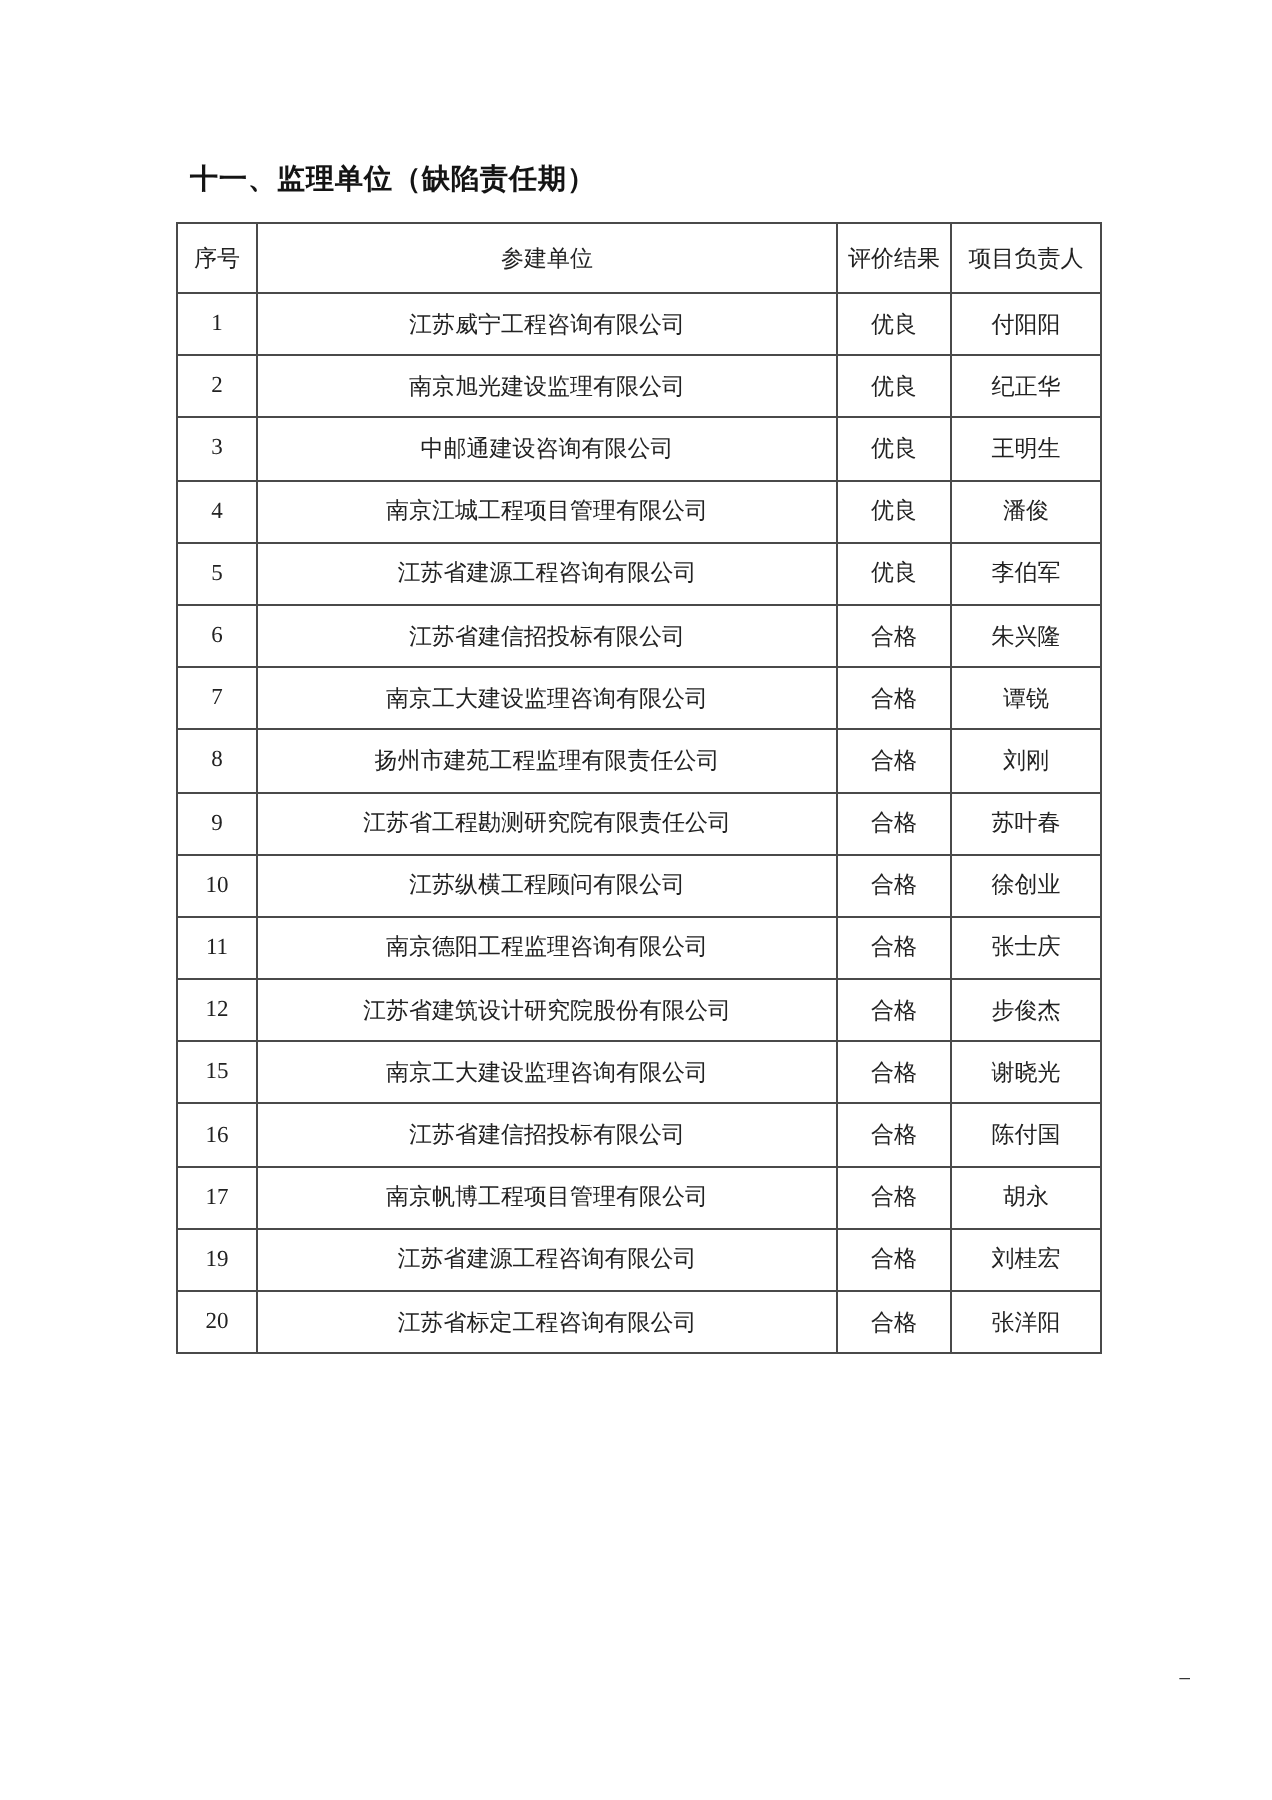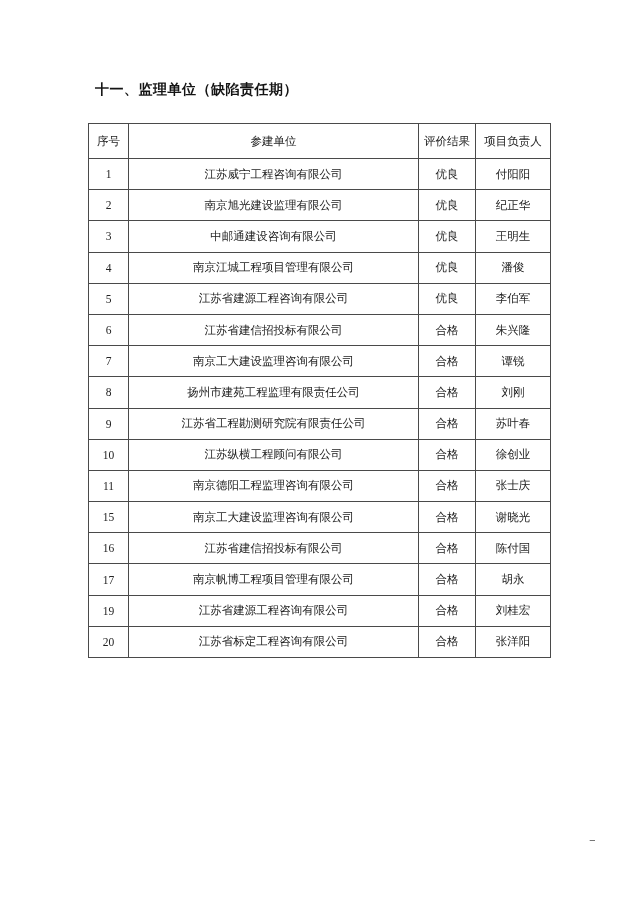--- a/index.html
+++ b/index.html
@@ -24,21 +24,21 @@
     font-family: "Liberation Sans", "DejaVu Sans", sans-serif;
     font-weight: bold;
     font-size: 14px;
     letter-spacing: 0.5px;
     color: #141414;
     white-space: nowrap;
   }
   table.units-table {
     position: absolute;
     left: 88px;
-    top: 123px;
+    top: 111px;
     width: 462px;
     border-collapse: collapse;
     table-layout: fixed;
   }
   .units-table th,
   .units-table td {
     border: 1px solid #4a4a4a;
     text-align: center;
     vertical-align: middle;
     font-weight: normal;
@@ -148,20 +148,26 @@
           <td>合格</td>
           <td>徐创业</td>
         </tr>
         <tr>
           <td>11</td>
           <td>南京德阳工程监理咨询有限公司</td>
           <td>合格</td>
           <td>张士庆</td>
         </tr>
         <tr>
+          <td>12</td>
+          <td>江苏省建筑设计研究院股份有限公司</td>
+          <td>合格</td>
+          <td>步俊杰</td>
+        </tr>
+        <tr>
           <td>15</td>
           <td>南京工大建设监理咨询有限公司</td>
           <td>合格</td>
           <td>谢晓光</td>
         </tr>
         <tr>
           <td>16</td>
           <td>江苏省建信招投标有限公司</td>
           <td>合格</td>
           <td>陈付国</td>

